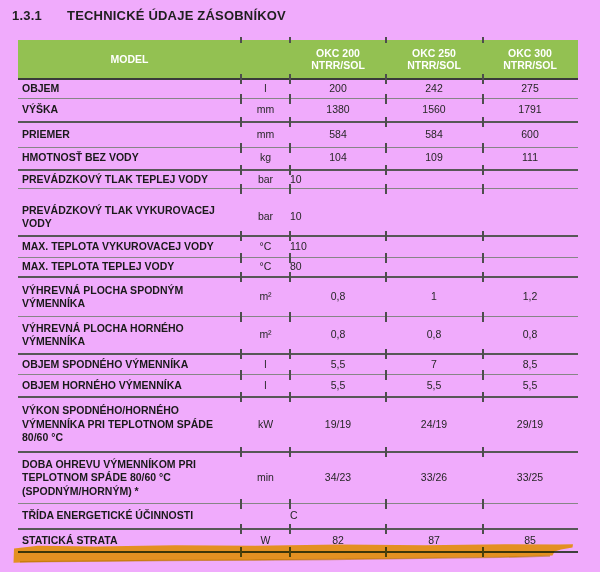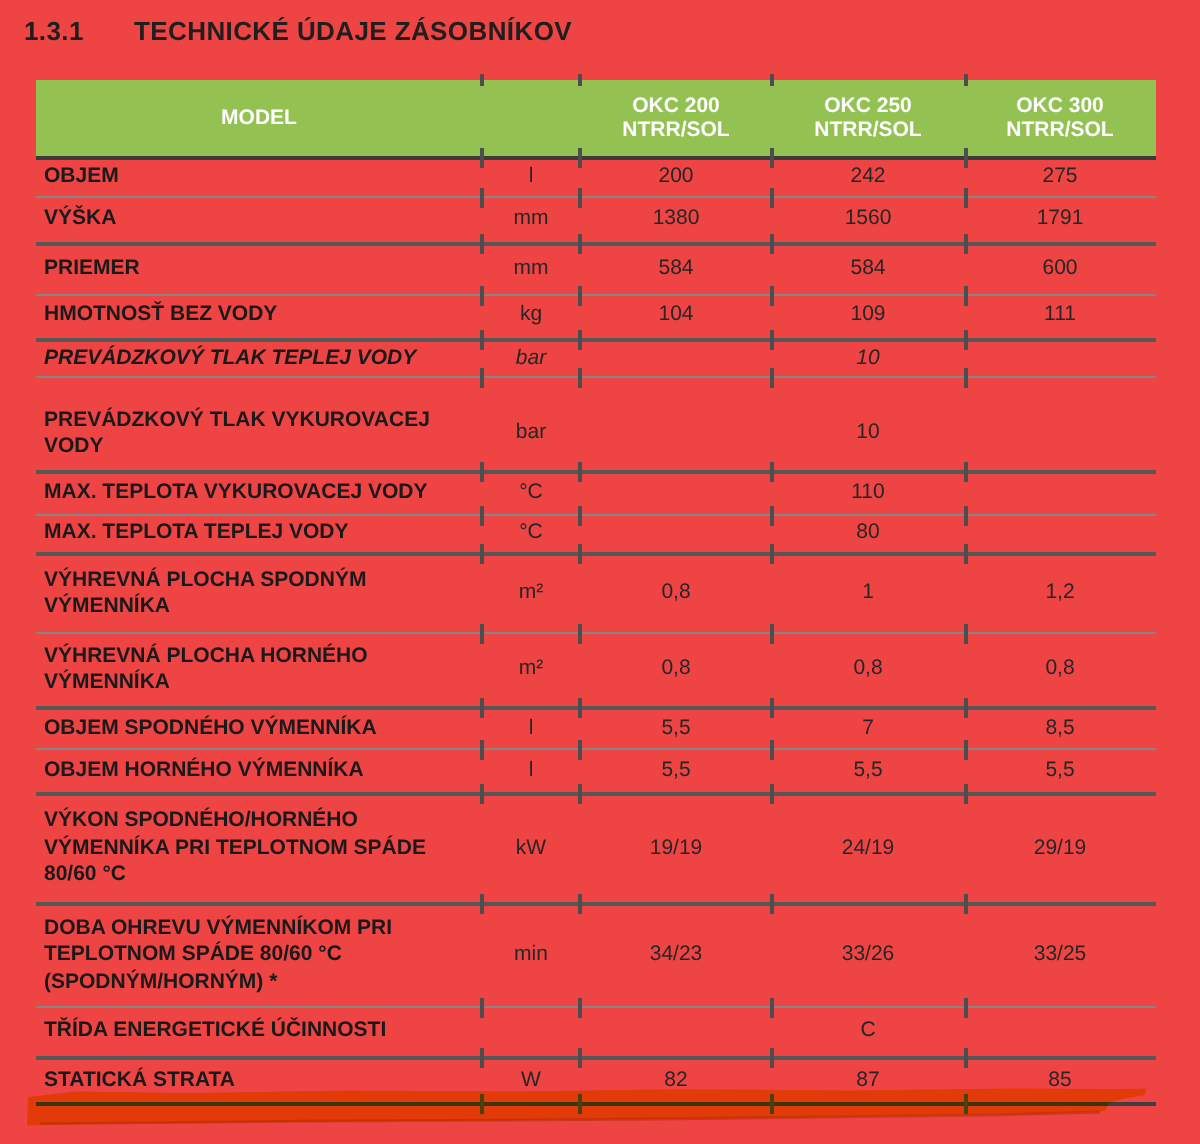--- a/index.html
+++ b/index.html
@@ -1,17 +1,17 @@
 <!DOCTYPE html>
 <html><head>
 <meta charset="utf-8">
 <style>
   html,body{margin:0;padding:0;background:#fff;}
   .page{
-    position:relative;width:600px;height:572px;background:#ef4444;overflow:hidden;
+    position:relative;width:600px;height:572px;background:#f0abfc;overflow:hidden;
     font-family:"Liberation Sans", sans-serif;color:#1c1c1c;
   }
   
   .doc-title{position:absolute;left:12px;top:8px;display:flex;align-items:baseline;
     font-size:13px;font-weight:bold;color:#1f1f1f;letter-spacing:.2px;}
   .doc-title .num{width:55px;}
   
   .ttable{position:absolute;left:18px;top:40px;width:560px;}
   .thead{
     position:relative;display:flex;align-items:center;min-height:38px;
@@ -25,27 +25,27 @@
     position:relative;display:flex;align-items:center;
     font-size:10.5px;line-height:13.5px;padding:2px 0;box-sizing:border-box;
   }
   .b-thin{border-bottom:1.5px solid #868686;}
   .b-thick{border-bottom:2.2px solid #575757;}
   .b-last{border-bottom:2.5px solid #3f3f3f;}
   .c-label{width:223px;box-sizing:border-box;padding-left:4px;padding-right:16px;
     font-weight:bold;color:#1a1a1a;}
   .c-unit{width:49px;text-align:center;color:#262626;}
   .c-val{width:96px;text-align:center;color:#262626;}
-  .c-span{width:288px;text-align:center;color:#262626;}
+  .c-span{width:288px;color:#262626;}
   
   .tbody .trow:nth-child(1){min-height:18px;}
   .tbody .trow:nth-child(2){min-height:24px;}
   .tbody .trow:nth-child(3){min-height:25px;}
   .tbody .trow:nth-child(4){min-height:23px;}
-  .tbody .trow:nth-child(5){min-height:17px;font-style:italic;}
+  .tbody .trow:nth-child(5){min-height:17px;}
   .tbody .trow:nth-child(6){min-height:38px;margin-top:10px;}
   .tbody .trow:nth-child(7){min-height:21px;}
   .tbody .trow:nth-child(8){min-height:20px;}
   .tbody .trow:nth-child(9){min-height:39px;}
   .tbody .trow:nth-child(10){min-height:38px;}
   .tbody .trow:nth-child(11){min-height:20px;}
   .tbody .trow:nth-child(12){min-height:23px;}
   .tbody .trow:nth-child(13){min-height:55px;}
   .tbody .trow:nth-child(14){min-height:51px;}
   .tbody .trow:nth-child(15){min-height:26px;}

